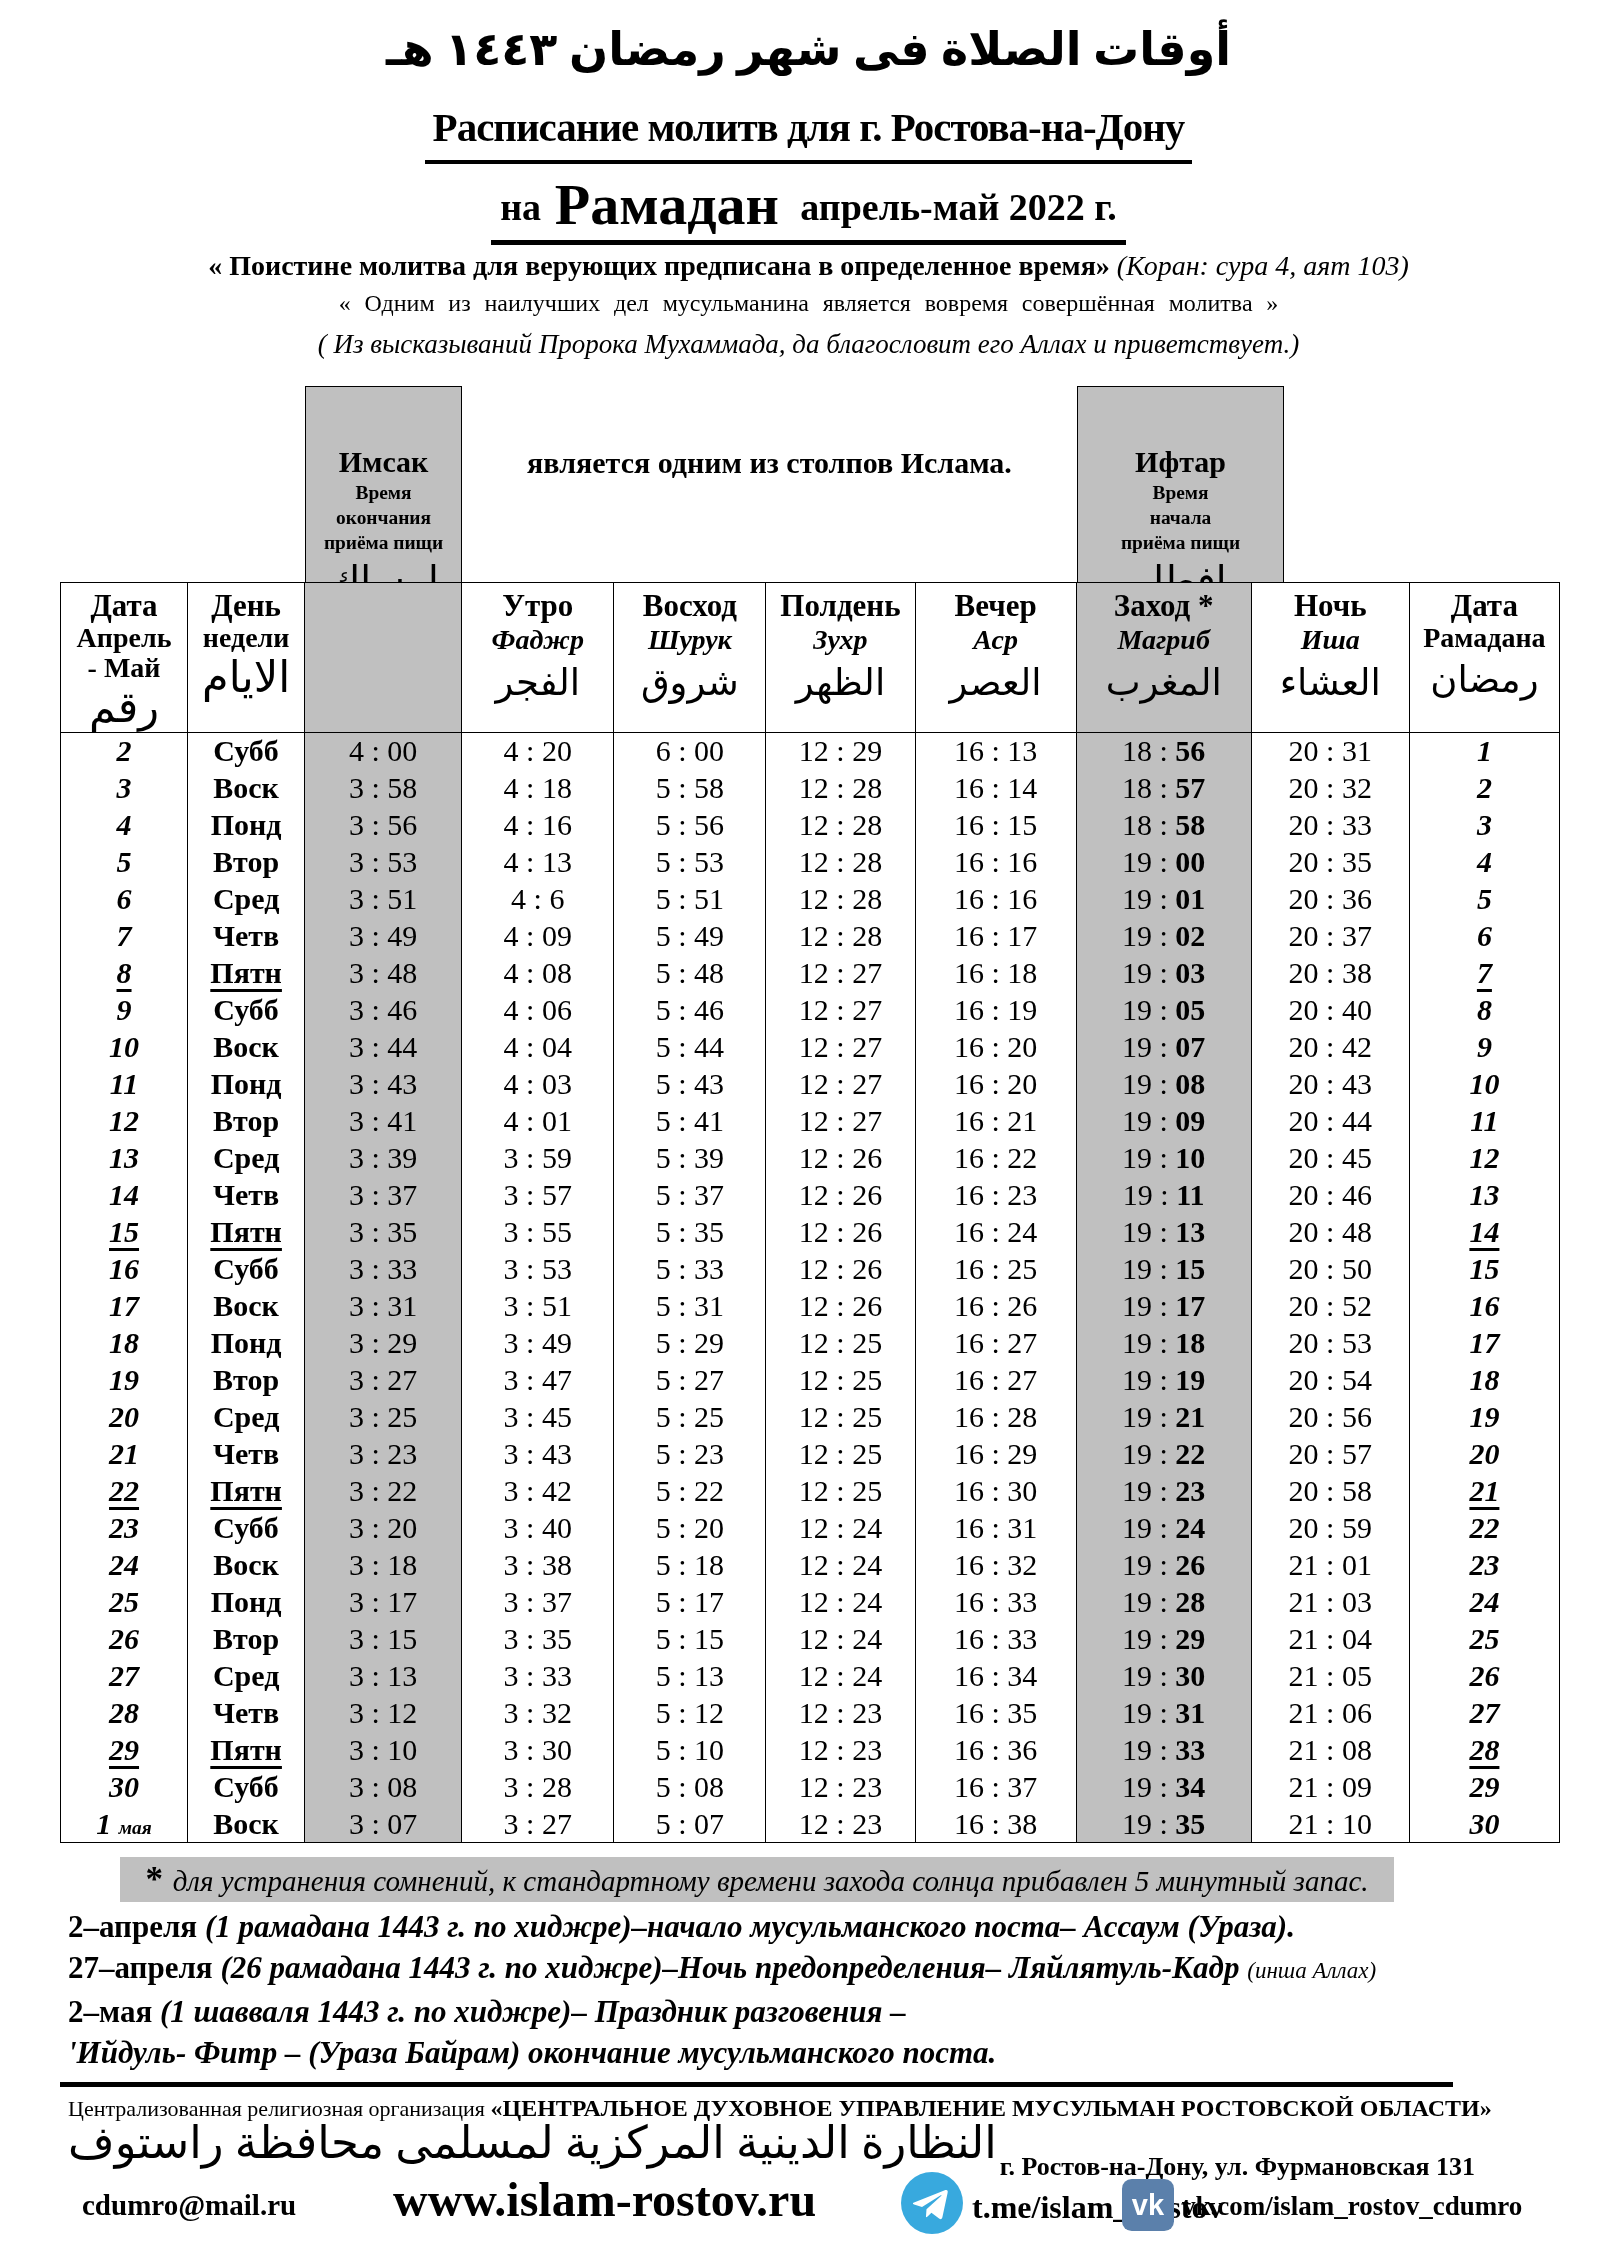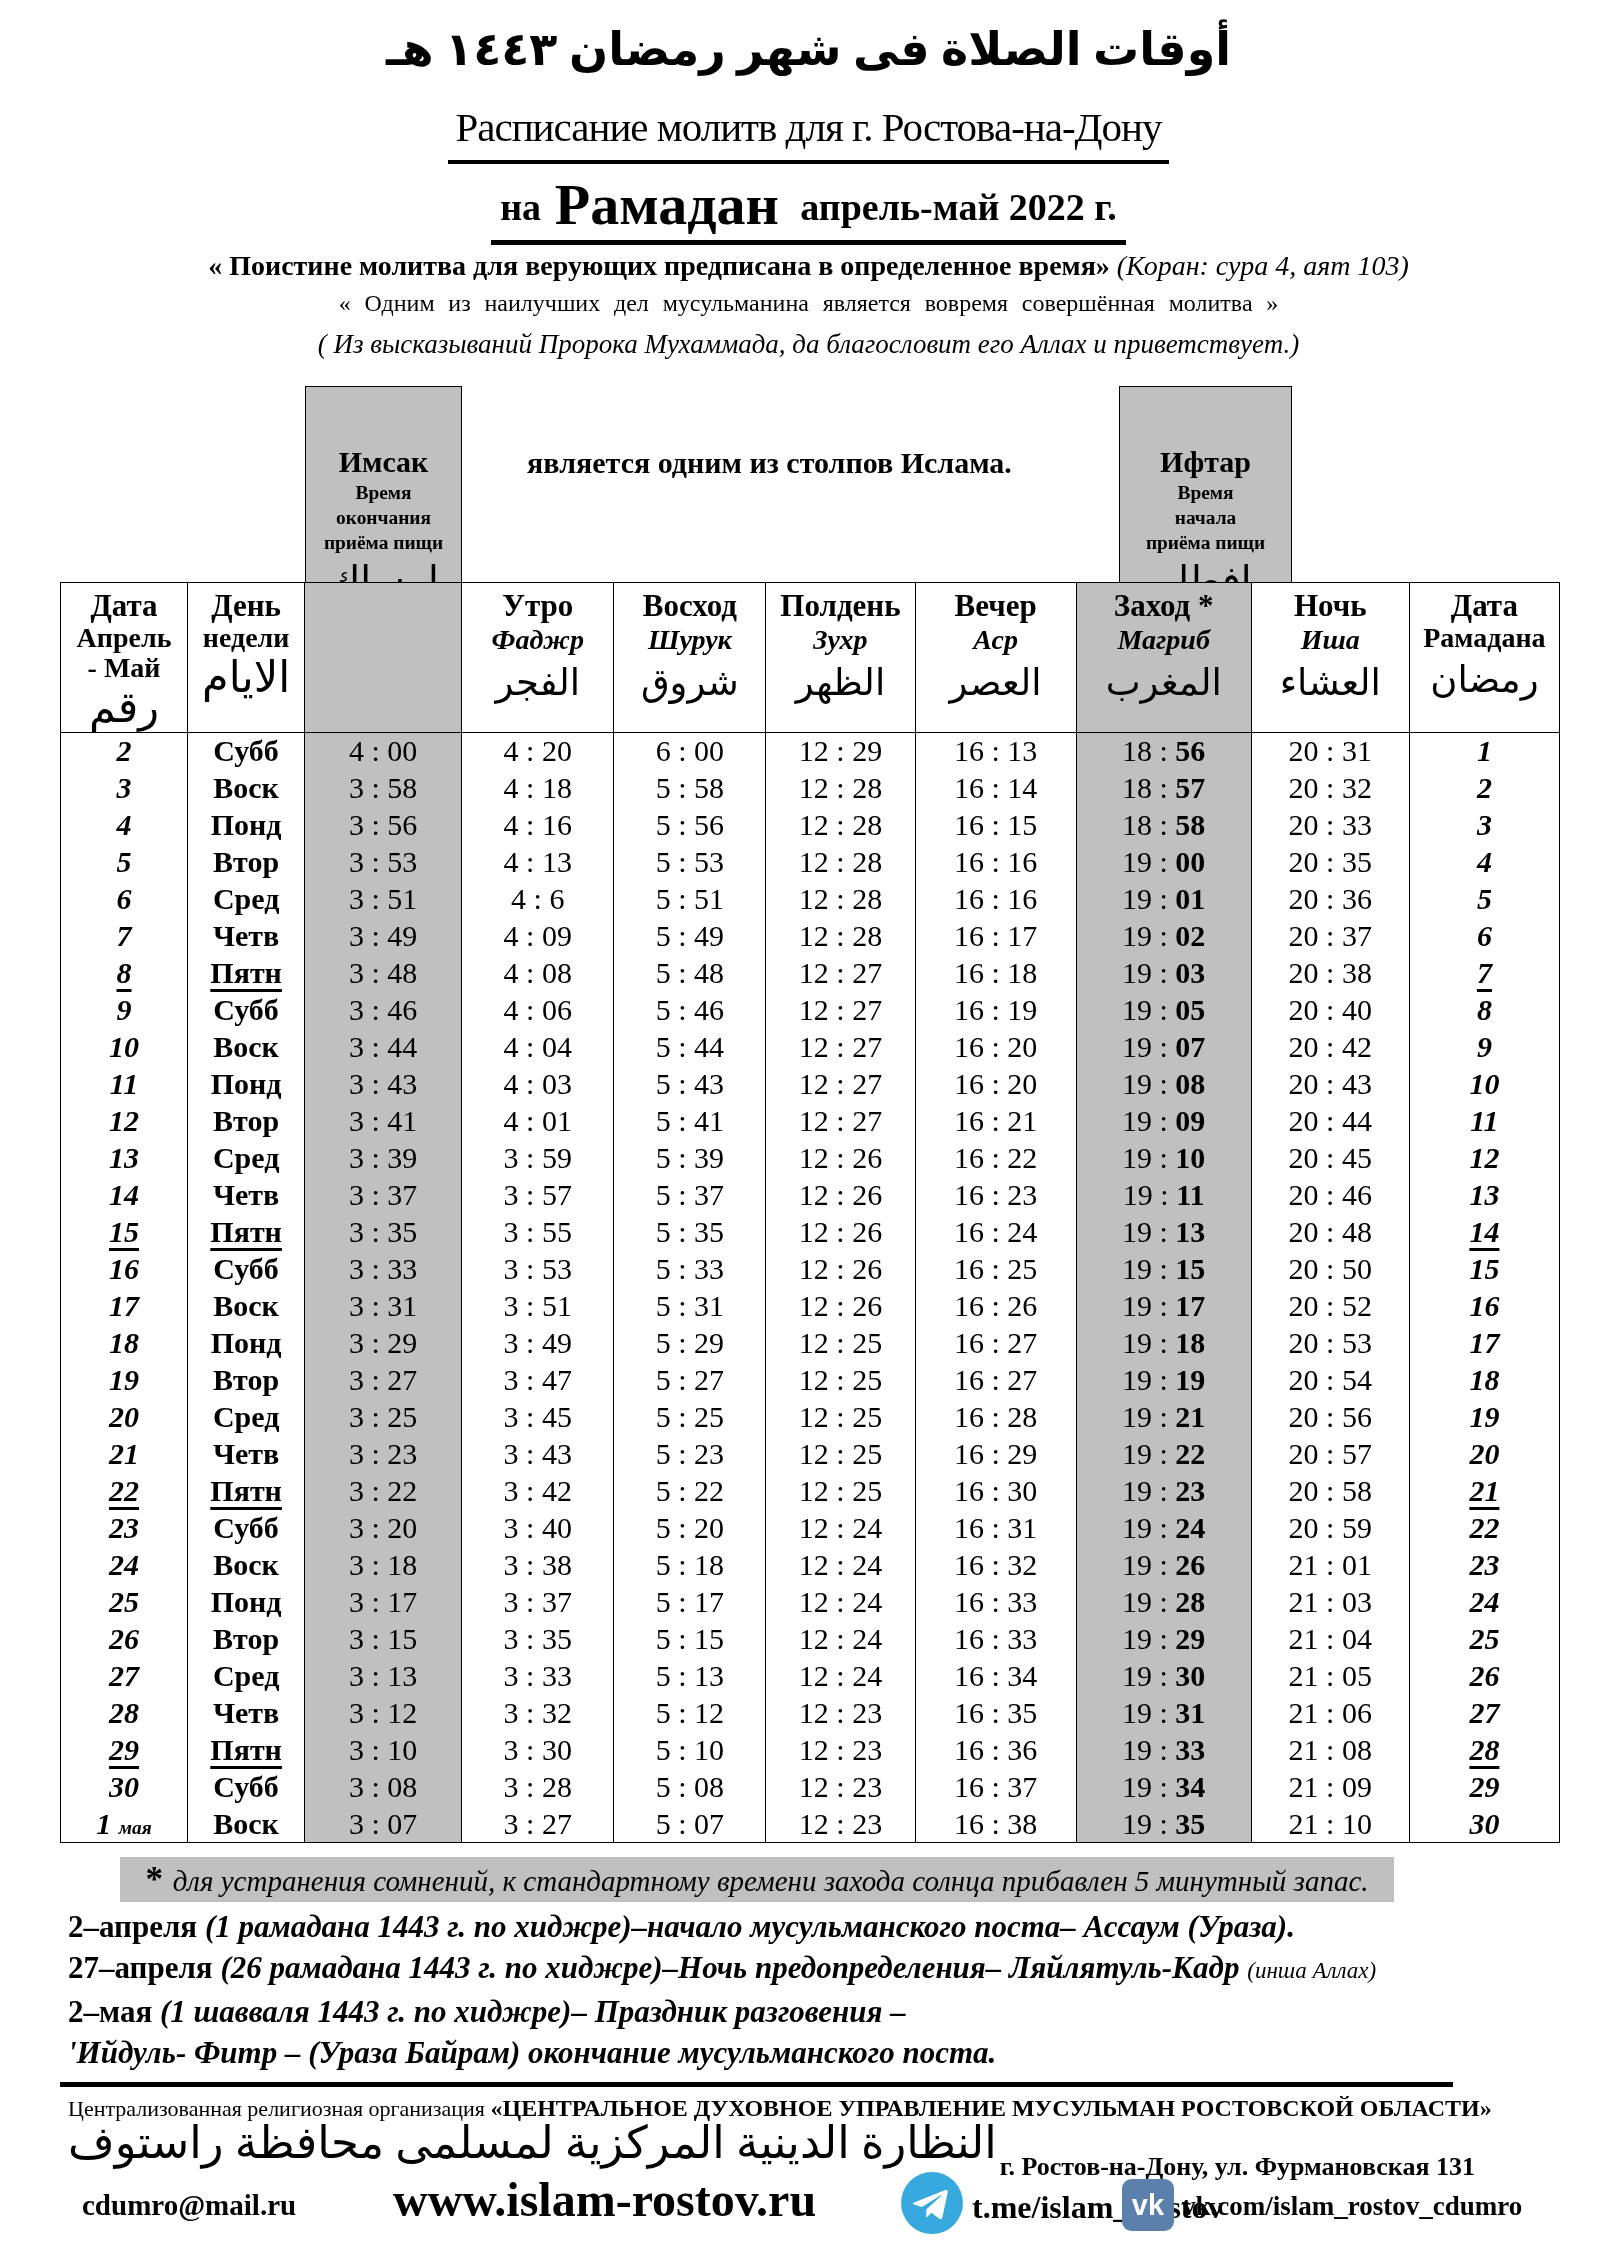--- a/index.html
+++ b/index.html
@@ -5,37 +5,37 @@
   * { margin:0; padding:0; box-sizing:border-box; }
   html,body { background:#fff; }
   body { font-family:"Liberation Serif","DejaVu Serif","DejaVu Sans",serif; color:#000; }
   .page { position:relative; width:1617px; height:2259px; background:#fff; overflow:hidden; margin:0 auto; }
 
   
   .abs { position:absolute; }
   .centerline { left:0; width:100%; text-align:center; }
   .title-ar { top:11.6px; font-size:46px; line-height:76px; font-weight:bold; }
   .title-main-wrap { top:103px; }
-  .title-main { display:inline-block; font-size:41px; font-weight:normal; letter-spacing:-1px;
+  .title-main { display:inline-block; font-size:41px; font-weight:bold; letter-spacing:-1px;
                 border-bottom:4.9px solid #000; padding:0 7.8px 8.7px 7.8px; }
   .title-sub-wrap { top:171px; }
   .title-sub { display:inline-block; font-size:38px; font-weight:bold;
                border-bottom:5.8px solid #000; padding:0 9.7px 1.9px 9.7px; }
   .title-sub .ramadan { font-size:58px; margin:0 21.3px 0 13.6px; vertical-align:-3.9px; }
   .quote1 { top:250px; font-size:28px; font-weight:bold; }
   .quote1 .cite { font-weight:normal; font-style:italic; }
   .quote2 { top:290px; font-size:24px; font-weight:normal; word-spacing:7.8px; }
   .quote3 { top:329px; font-size:27px; font-style:italic; }
 
   
   .banner { position:absolute; top:378px; left:60px; width:1500px; height:204px; }
   .gbox { position:absolute; top:7.8px; bottom:0; background:var(--gray,#c0c0c0);
           border:1.9px solid #000; border-bottom:none; text-align:center; padding-top:7.8px; }
   .gbox-imsak { left:245px; width:157px; }
-  .gbox-iftar { left:1059px; width:173px; }
+  .gbox-iftar { left:1017px; width:207px; }
   .gb-title { display:block; font-size:30px; font-weight:bold; line-height:37px;margin-top:48px; }
   .gb-sub { display:block; font-size:19.4px; font-weight:bold; line-height:25px; }
   .gb-ar { display:block; font-size:39px; line-height:50px; margin-top:1.9px; }
   .fastnote { position:absolute; left:402px; width:615px; top:60px; text-align:center;
               font-size:30px; font-weight:bold; line-height:49px; }
   .fastnote span { display:block; }
 
   
   table.tt { position:absolute; top:582px; left:60px; width:1500px;
              border-collapse:collapse; table-layout:fixed; border:1.9px solid #000; }

